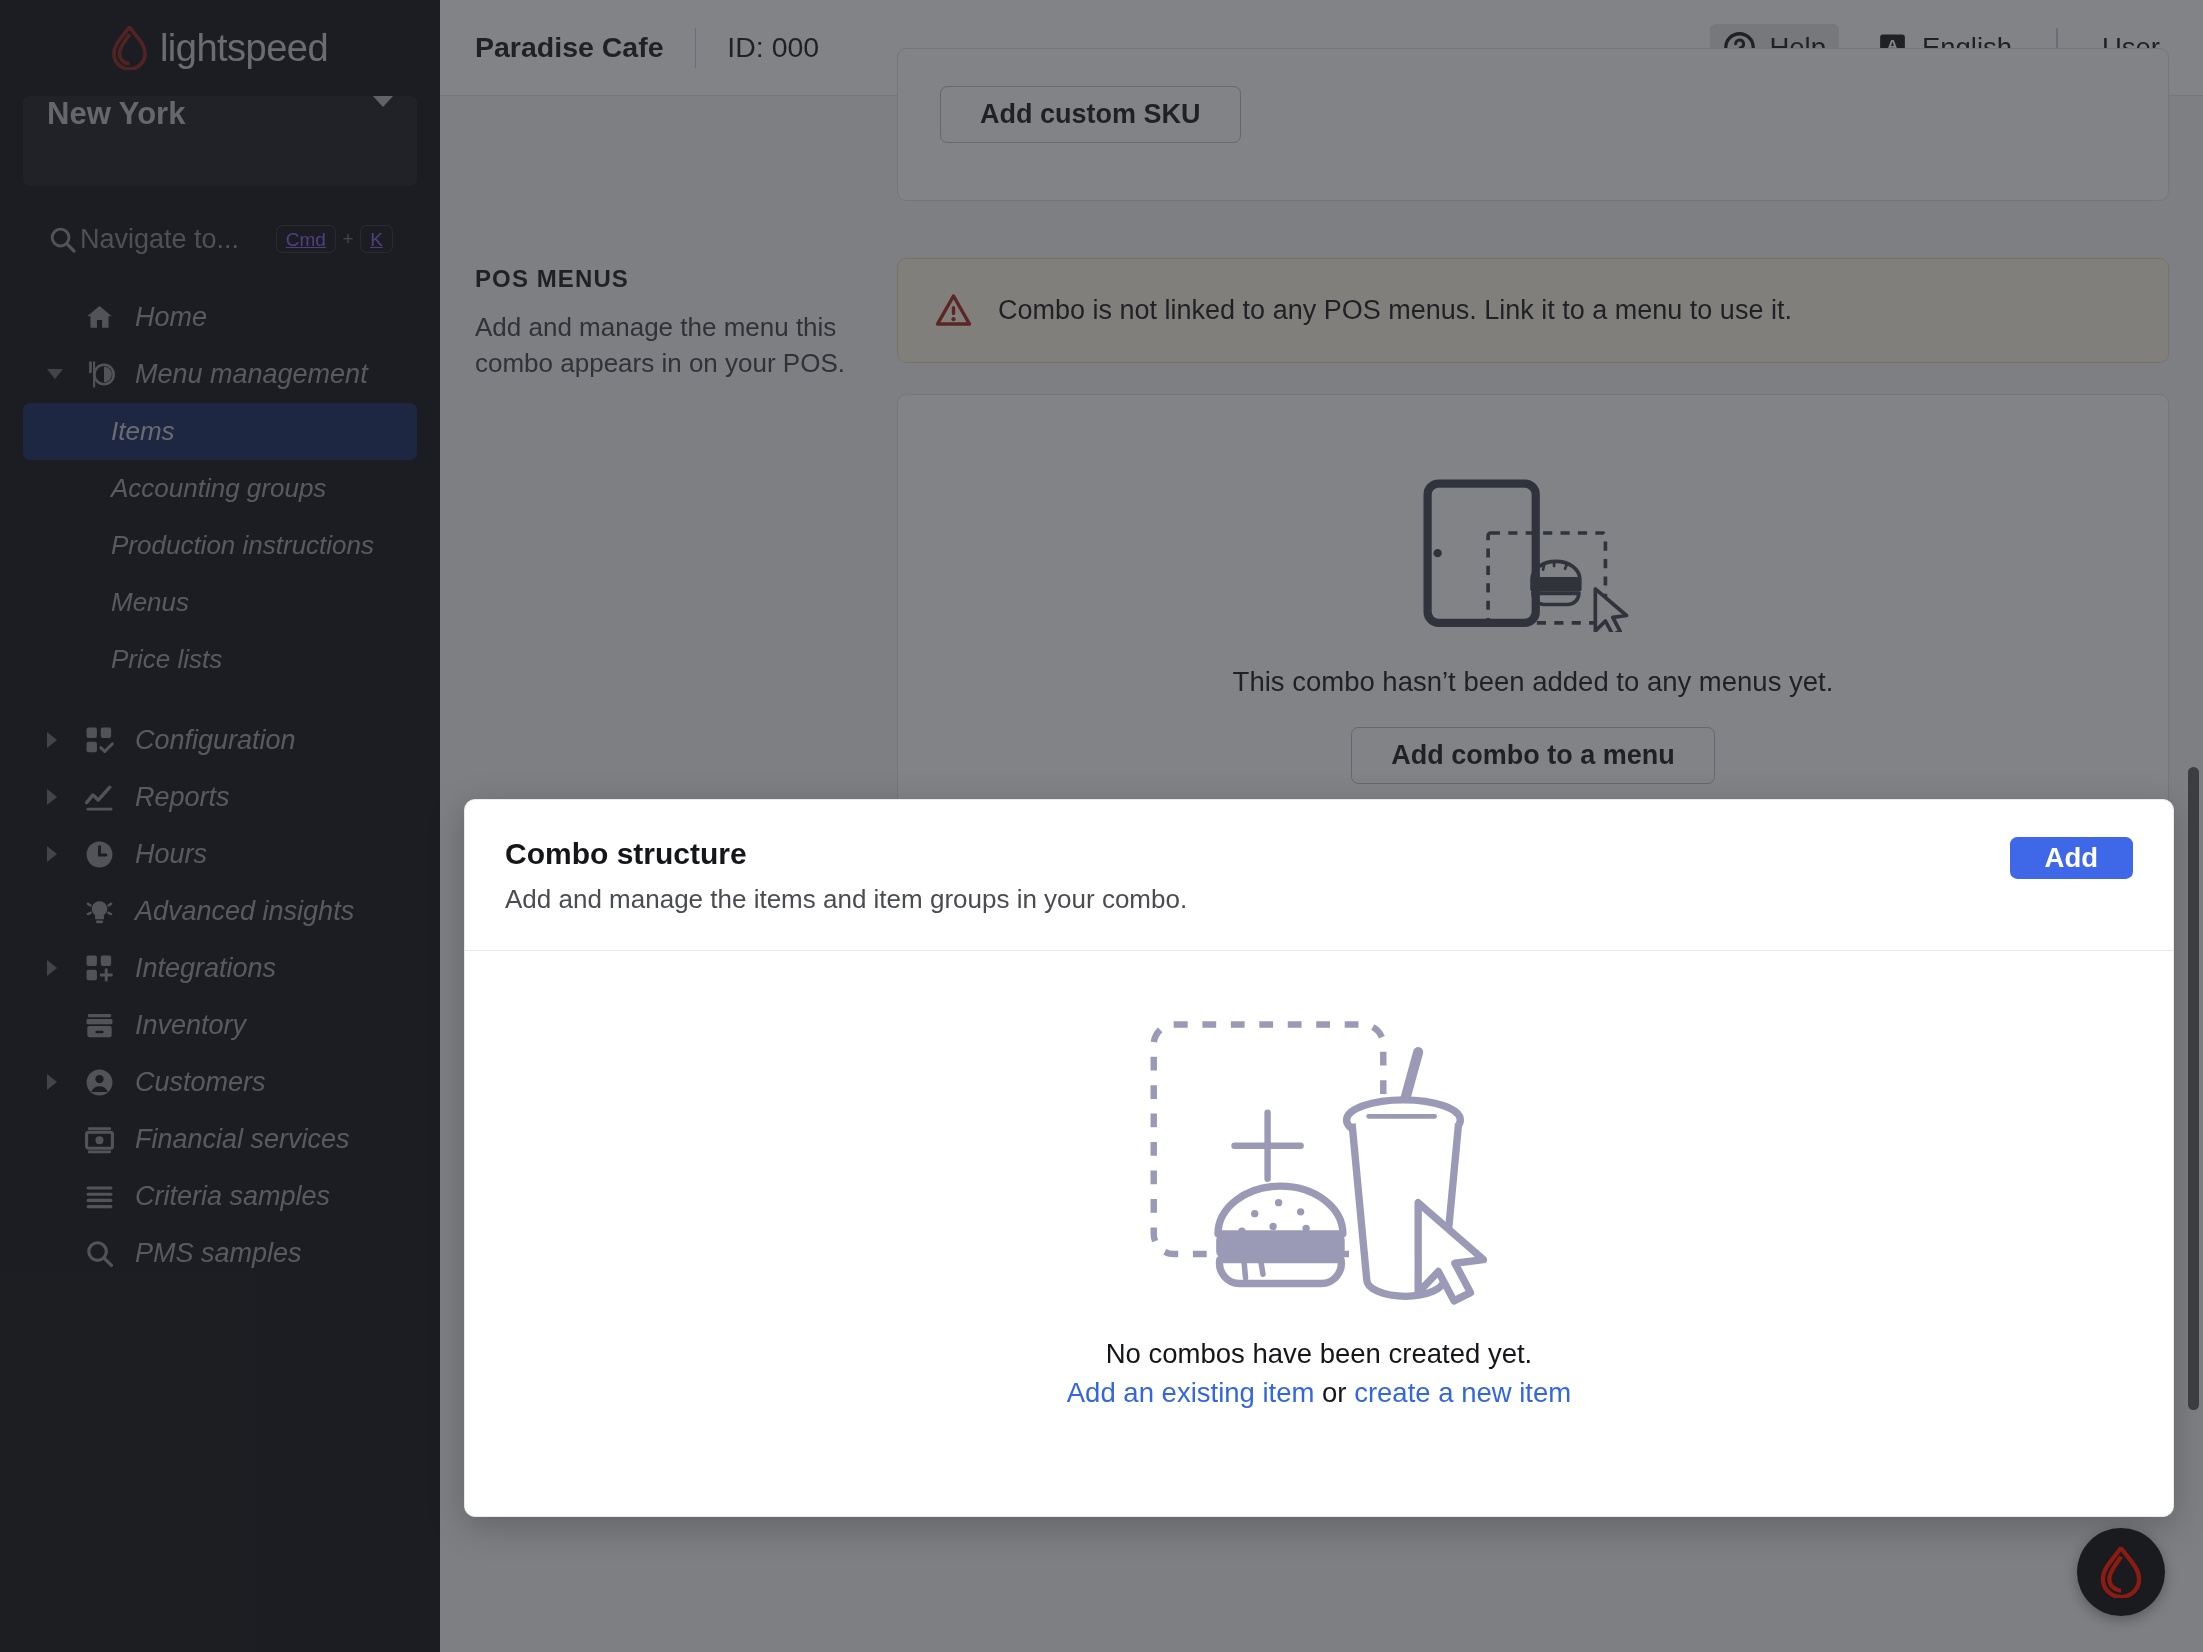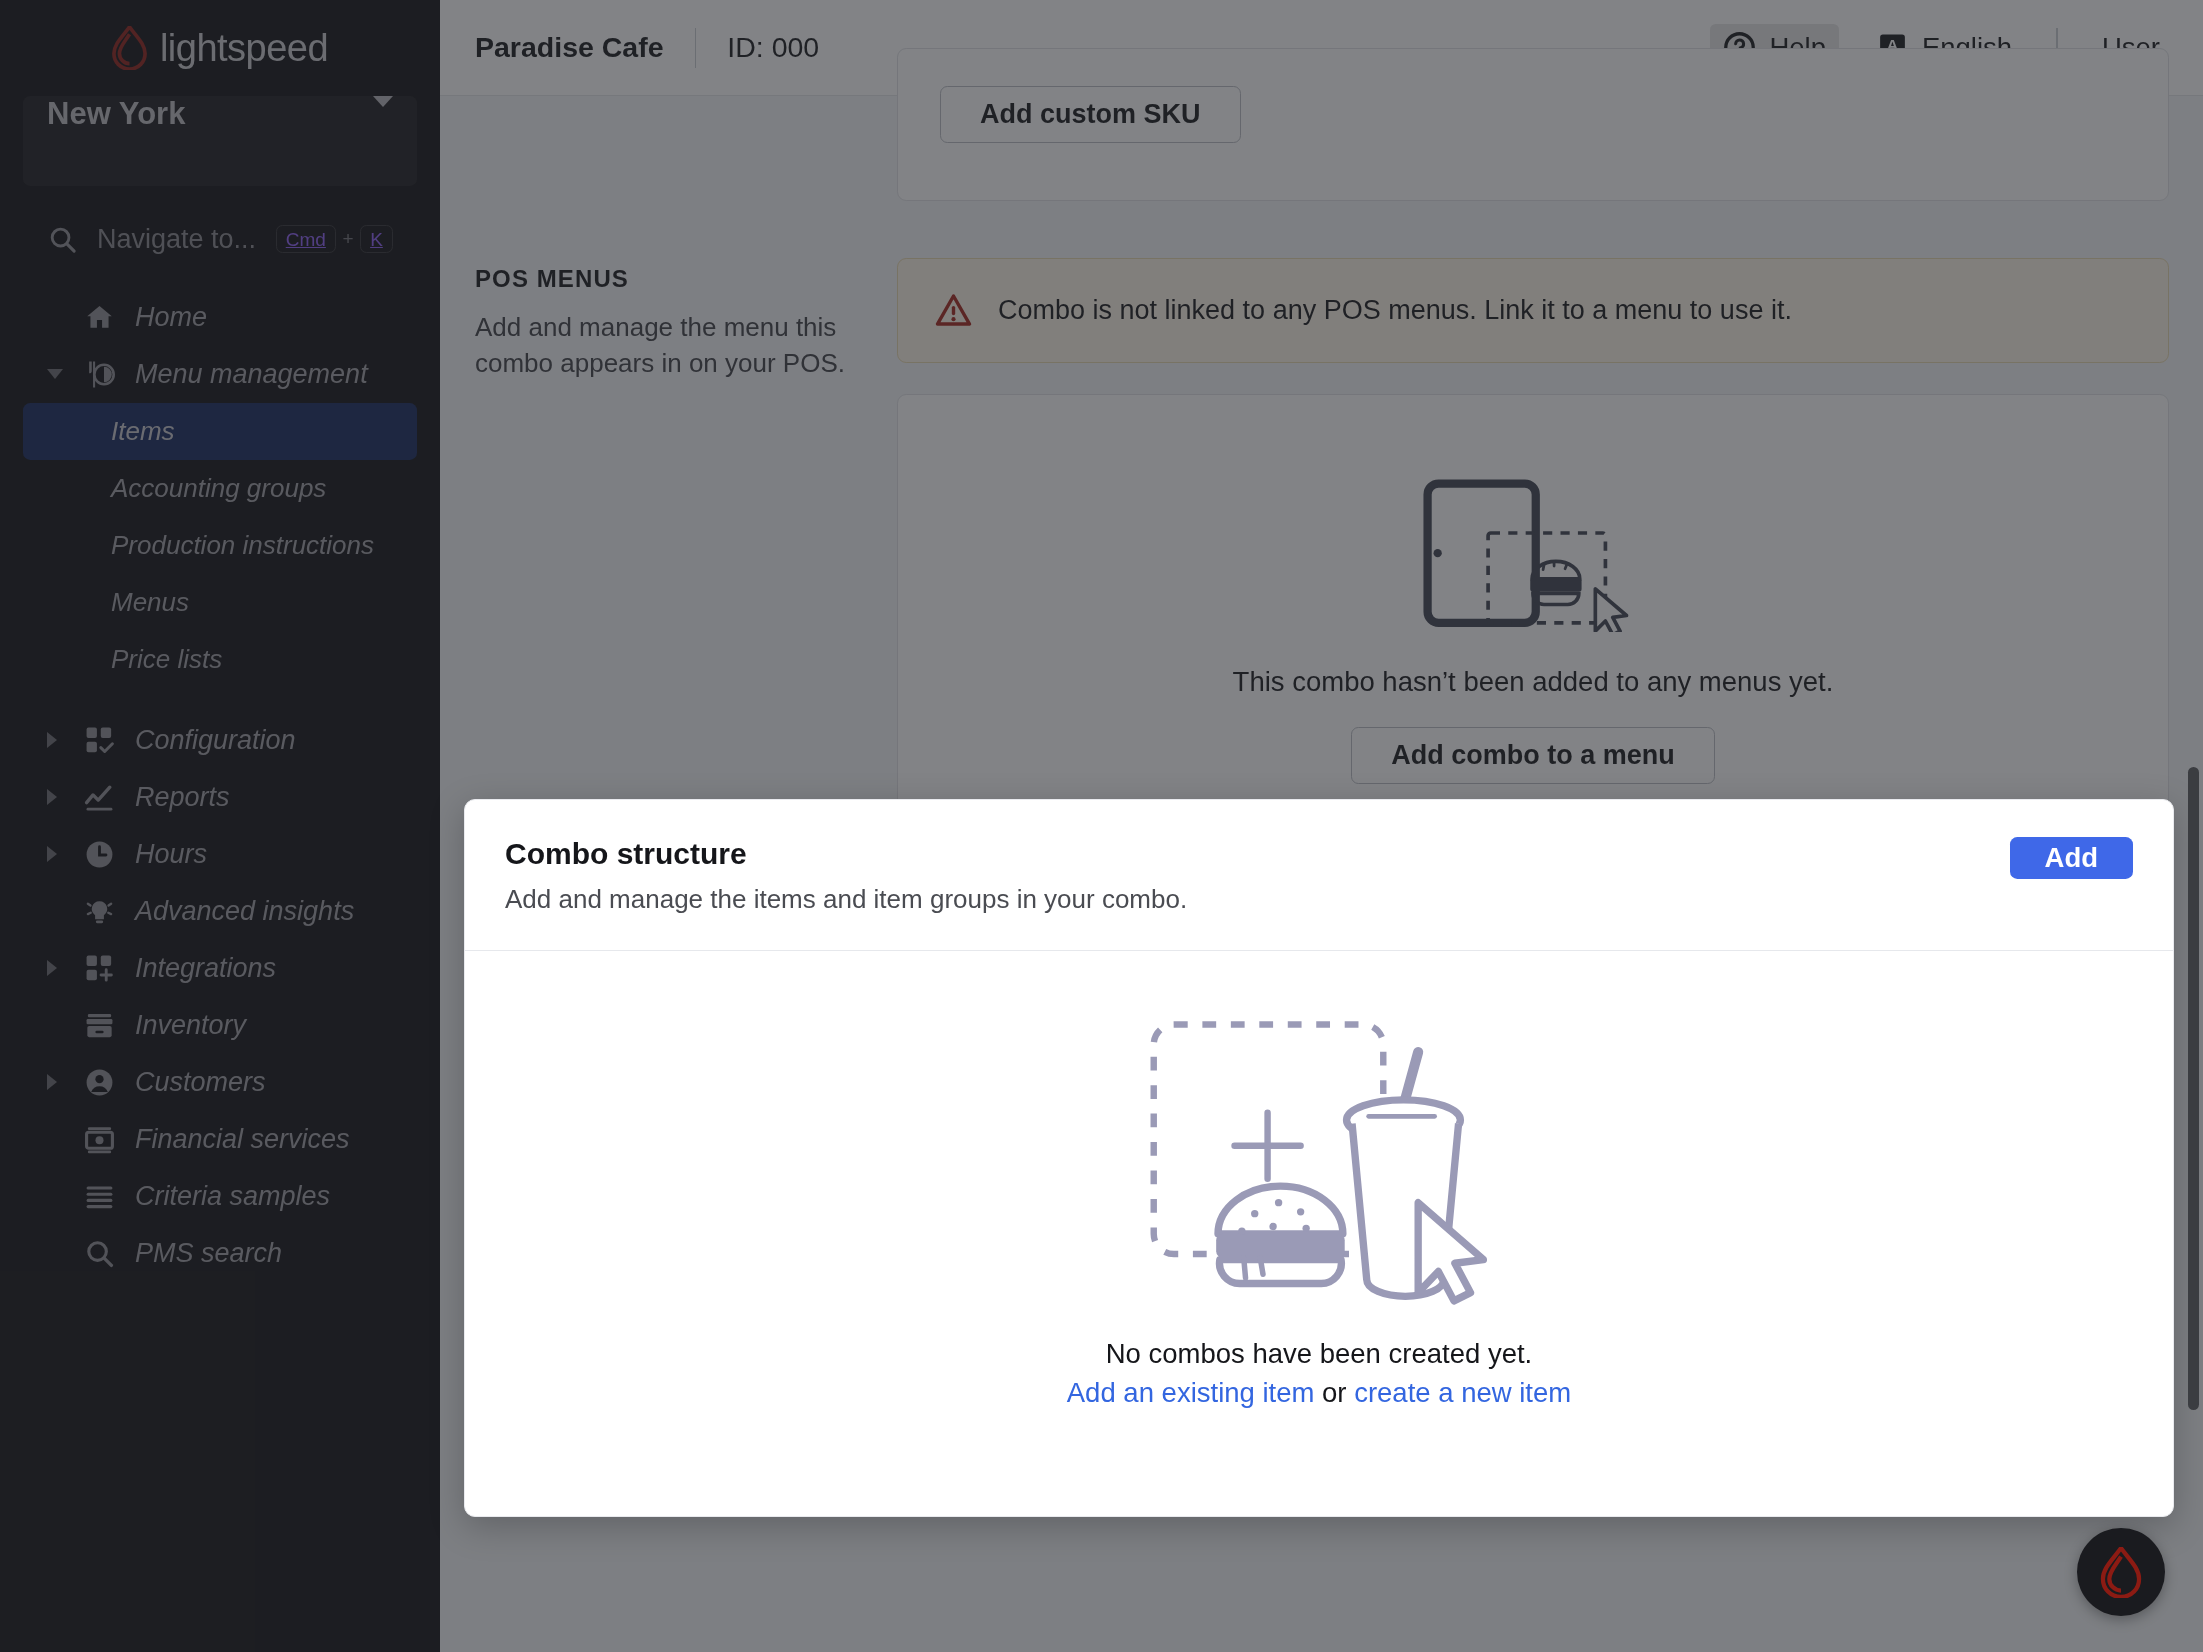--- a/index.html
+++ b/index.html
@@ -32,21 +32,21 @@
     padding: 0 24px; justify-content: space-between;
   }
   .loc-name { font-size: 31px; color: #bdbdc2; font-weight: 700; }
   .caret-down {
     width: 0; height: 0; border-left: 10px solid transparent;
     border-right: 10px solid transparent; border-top: 11px solid #b4b4b9;
   }
 
   .nav-search {
     display: flex; align-items: center; height: 66px;
-    margin: 20px 23px 0 23px; padding: 0 24px; gap: 19px;
+    margin: 20px 23px 0 23px; padding: 0 24px; gap: 2px;
   }
   .nav-search .ph { flex: 1; font-size: 27px; color: #86868c; }
   .kbd-grp { display: flex; align-items: center; gap: 6.4px; }
   .kbd {
     border: 1.8px solid #2e2e33; border-radius: 6.4px; color: #8b5cf6;
     font-size: 19px; padding: 3.7px 9.2px; line-height: 1; text-decoration: underline;
   }
   .kbd-plus { color: #6e6e75; font-size: 19px; }
 
   .nav-list { margin-top: 16.5px; font-style: italic; }
@@ -351,21 +351,21 @@
       </div>
 
       <div class="nav-item">
         <span class="tw"></span>
         <span class="ic">
           <svg class="nico" viewBox="0 0 24 24">
             <circle cx="10.5" cy="10.5" r="6.8" fill="none" stroke="#8e8e95" stroke-width="2.4"></circle>
             <line x1="15.4" y1="15.4" x2="21.2" y2="21.2" stroke="#8e8e95" stroke-width="2.6" stroke-linecap="round"></line>
           </svg>
         </span>
-        <span class="lbl">PMS search</span>
+        <span class="lbl">PMS samples</span>
       </div>
 
     </nav>
   </aside>
 
   <section class="main">
 
     <header class="topbar">
       <span class="biz">Paradise Cafe</span>
       <span class="divider-v"></span>

